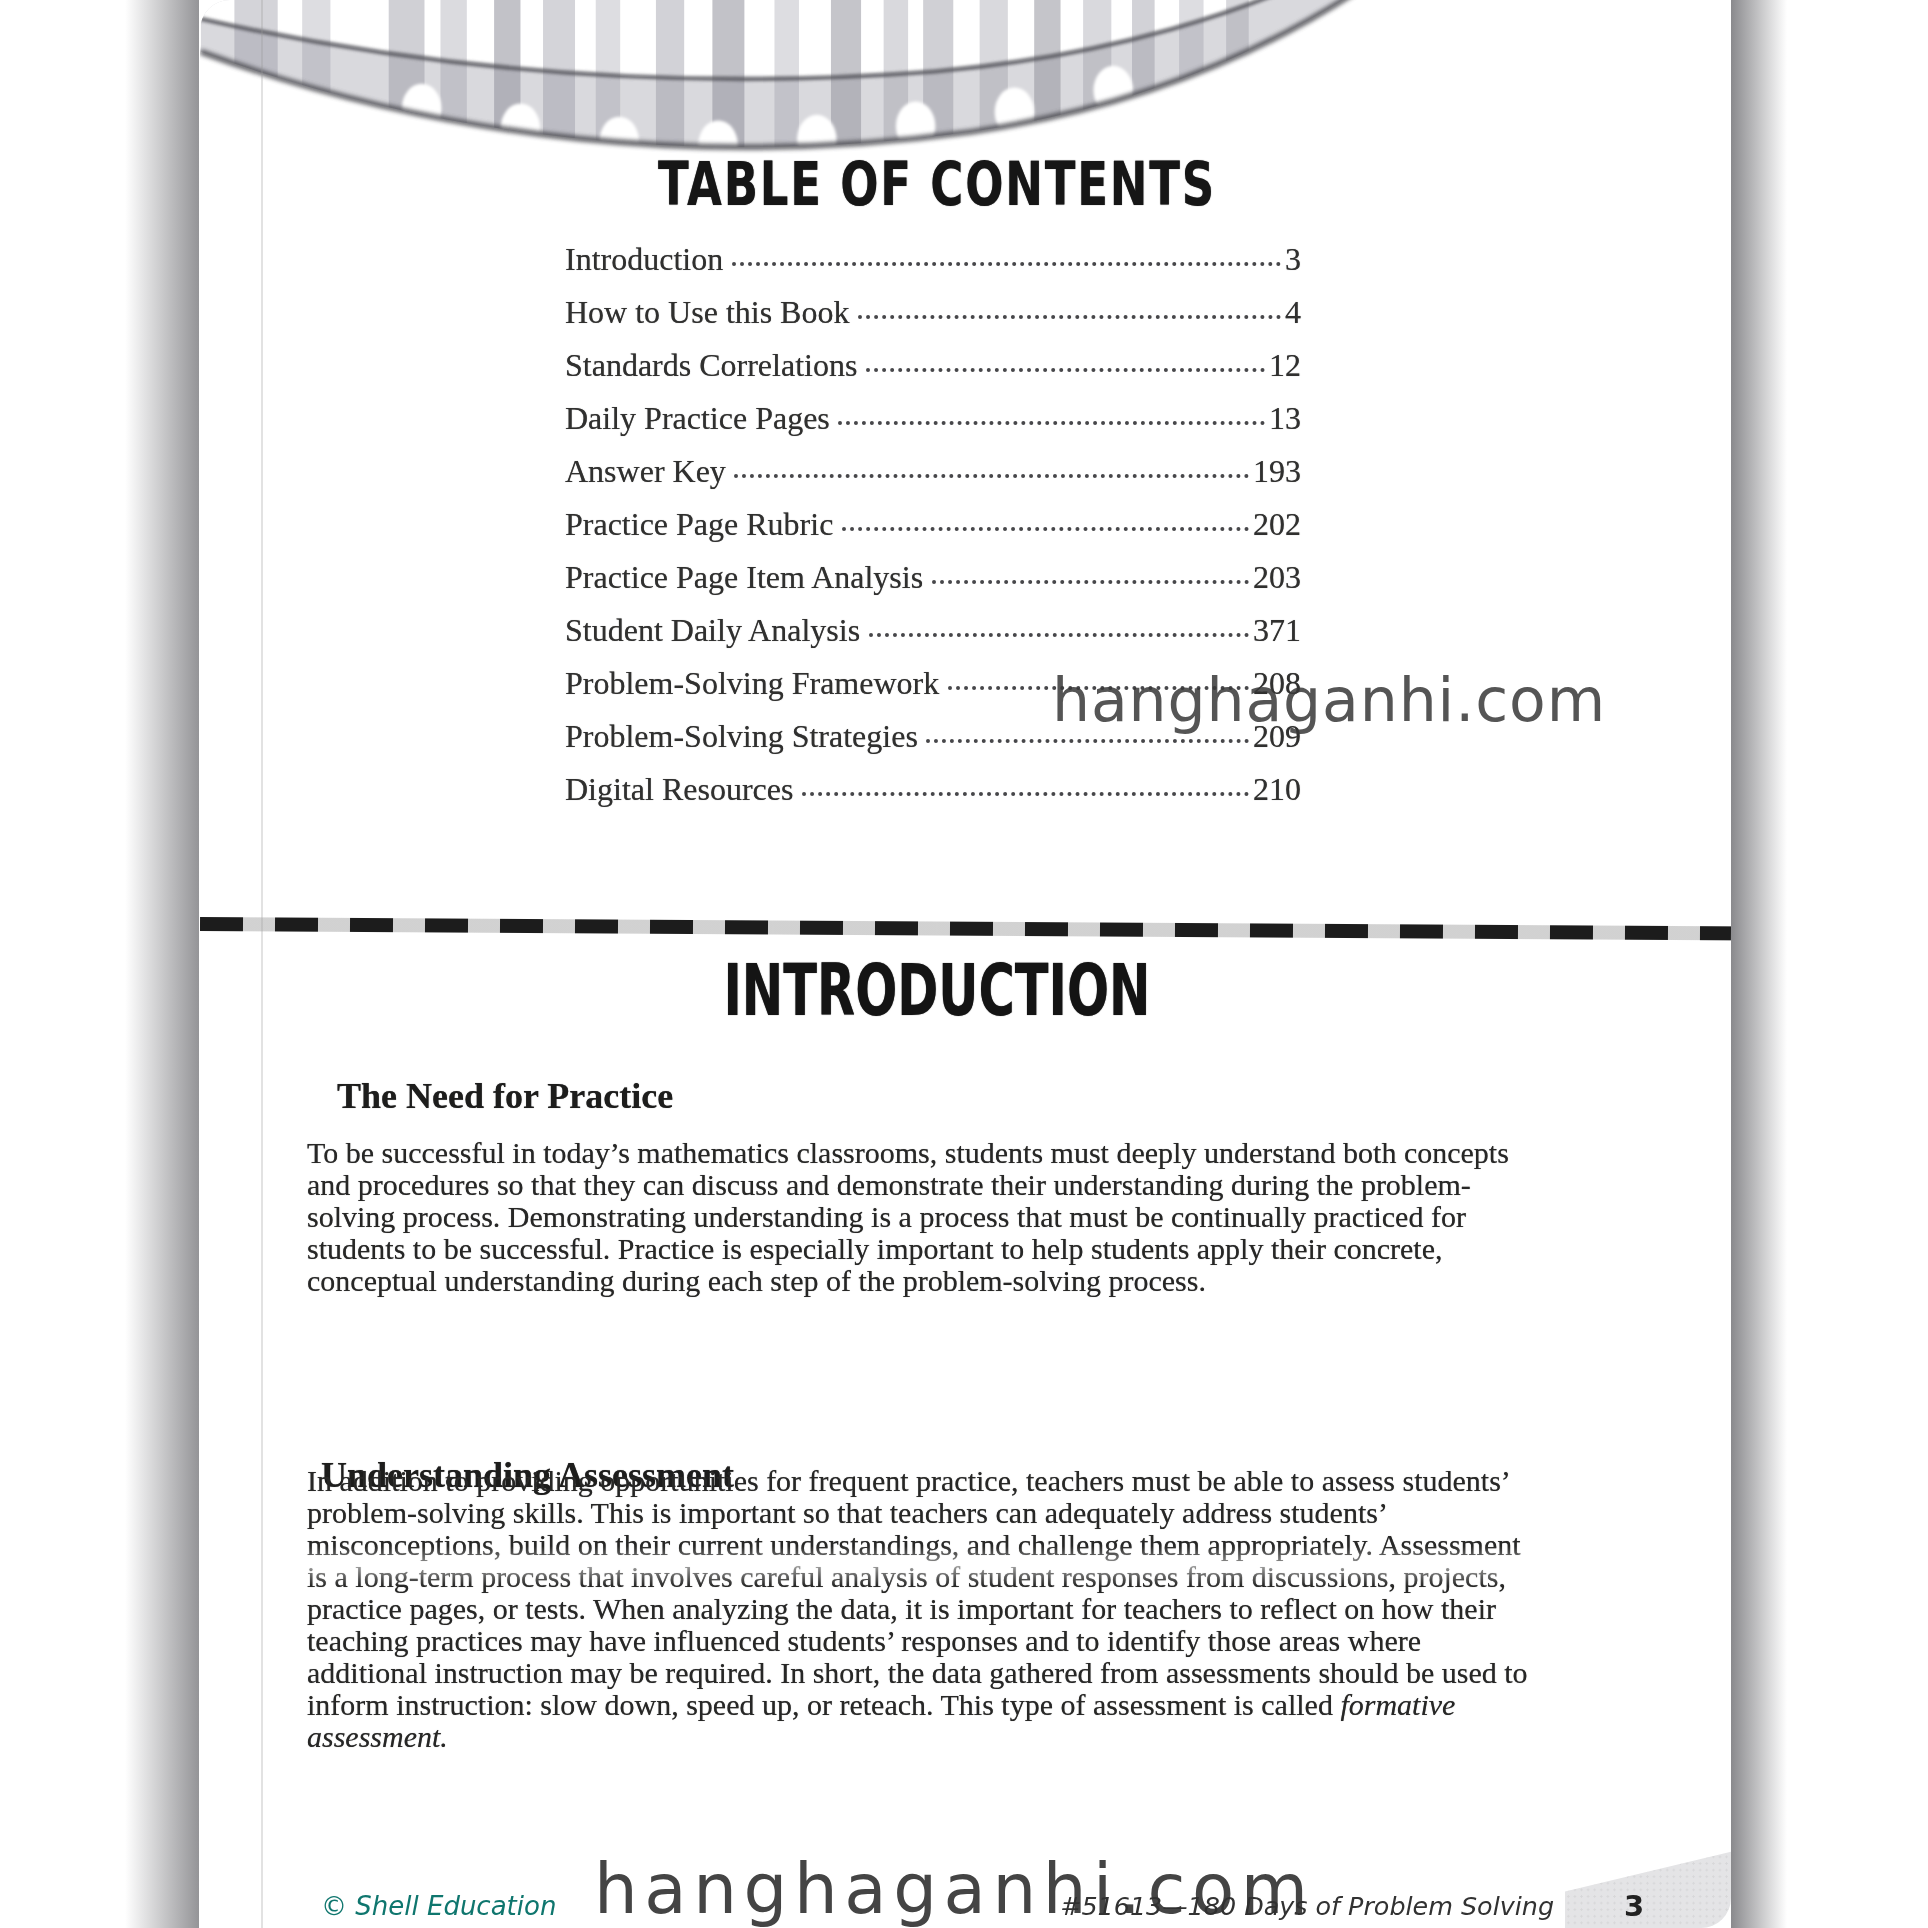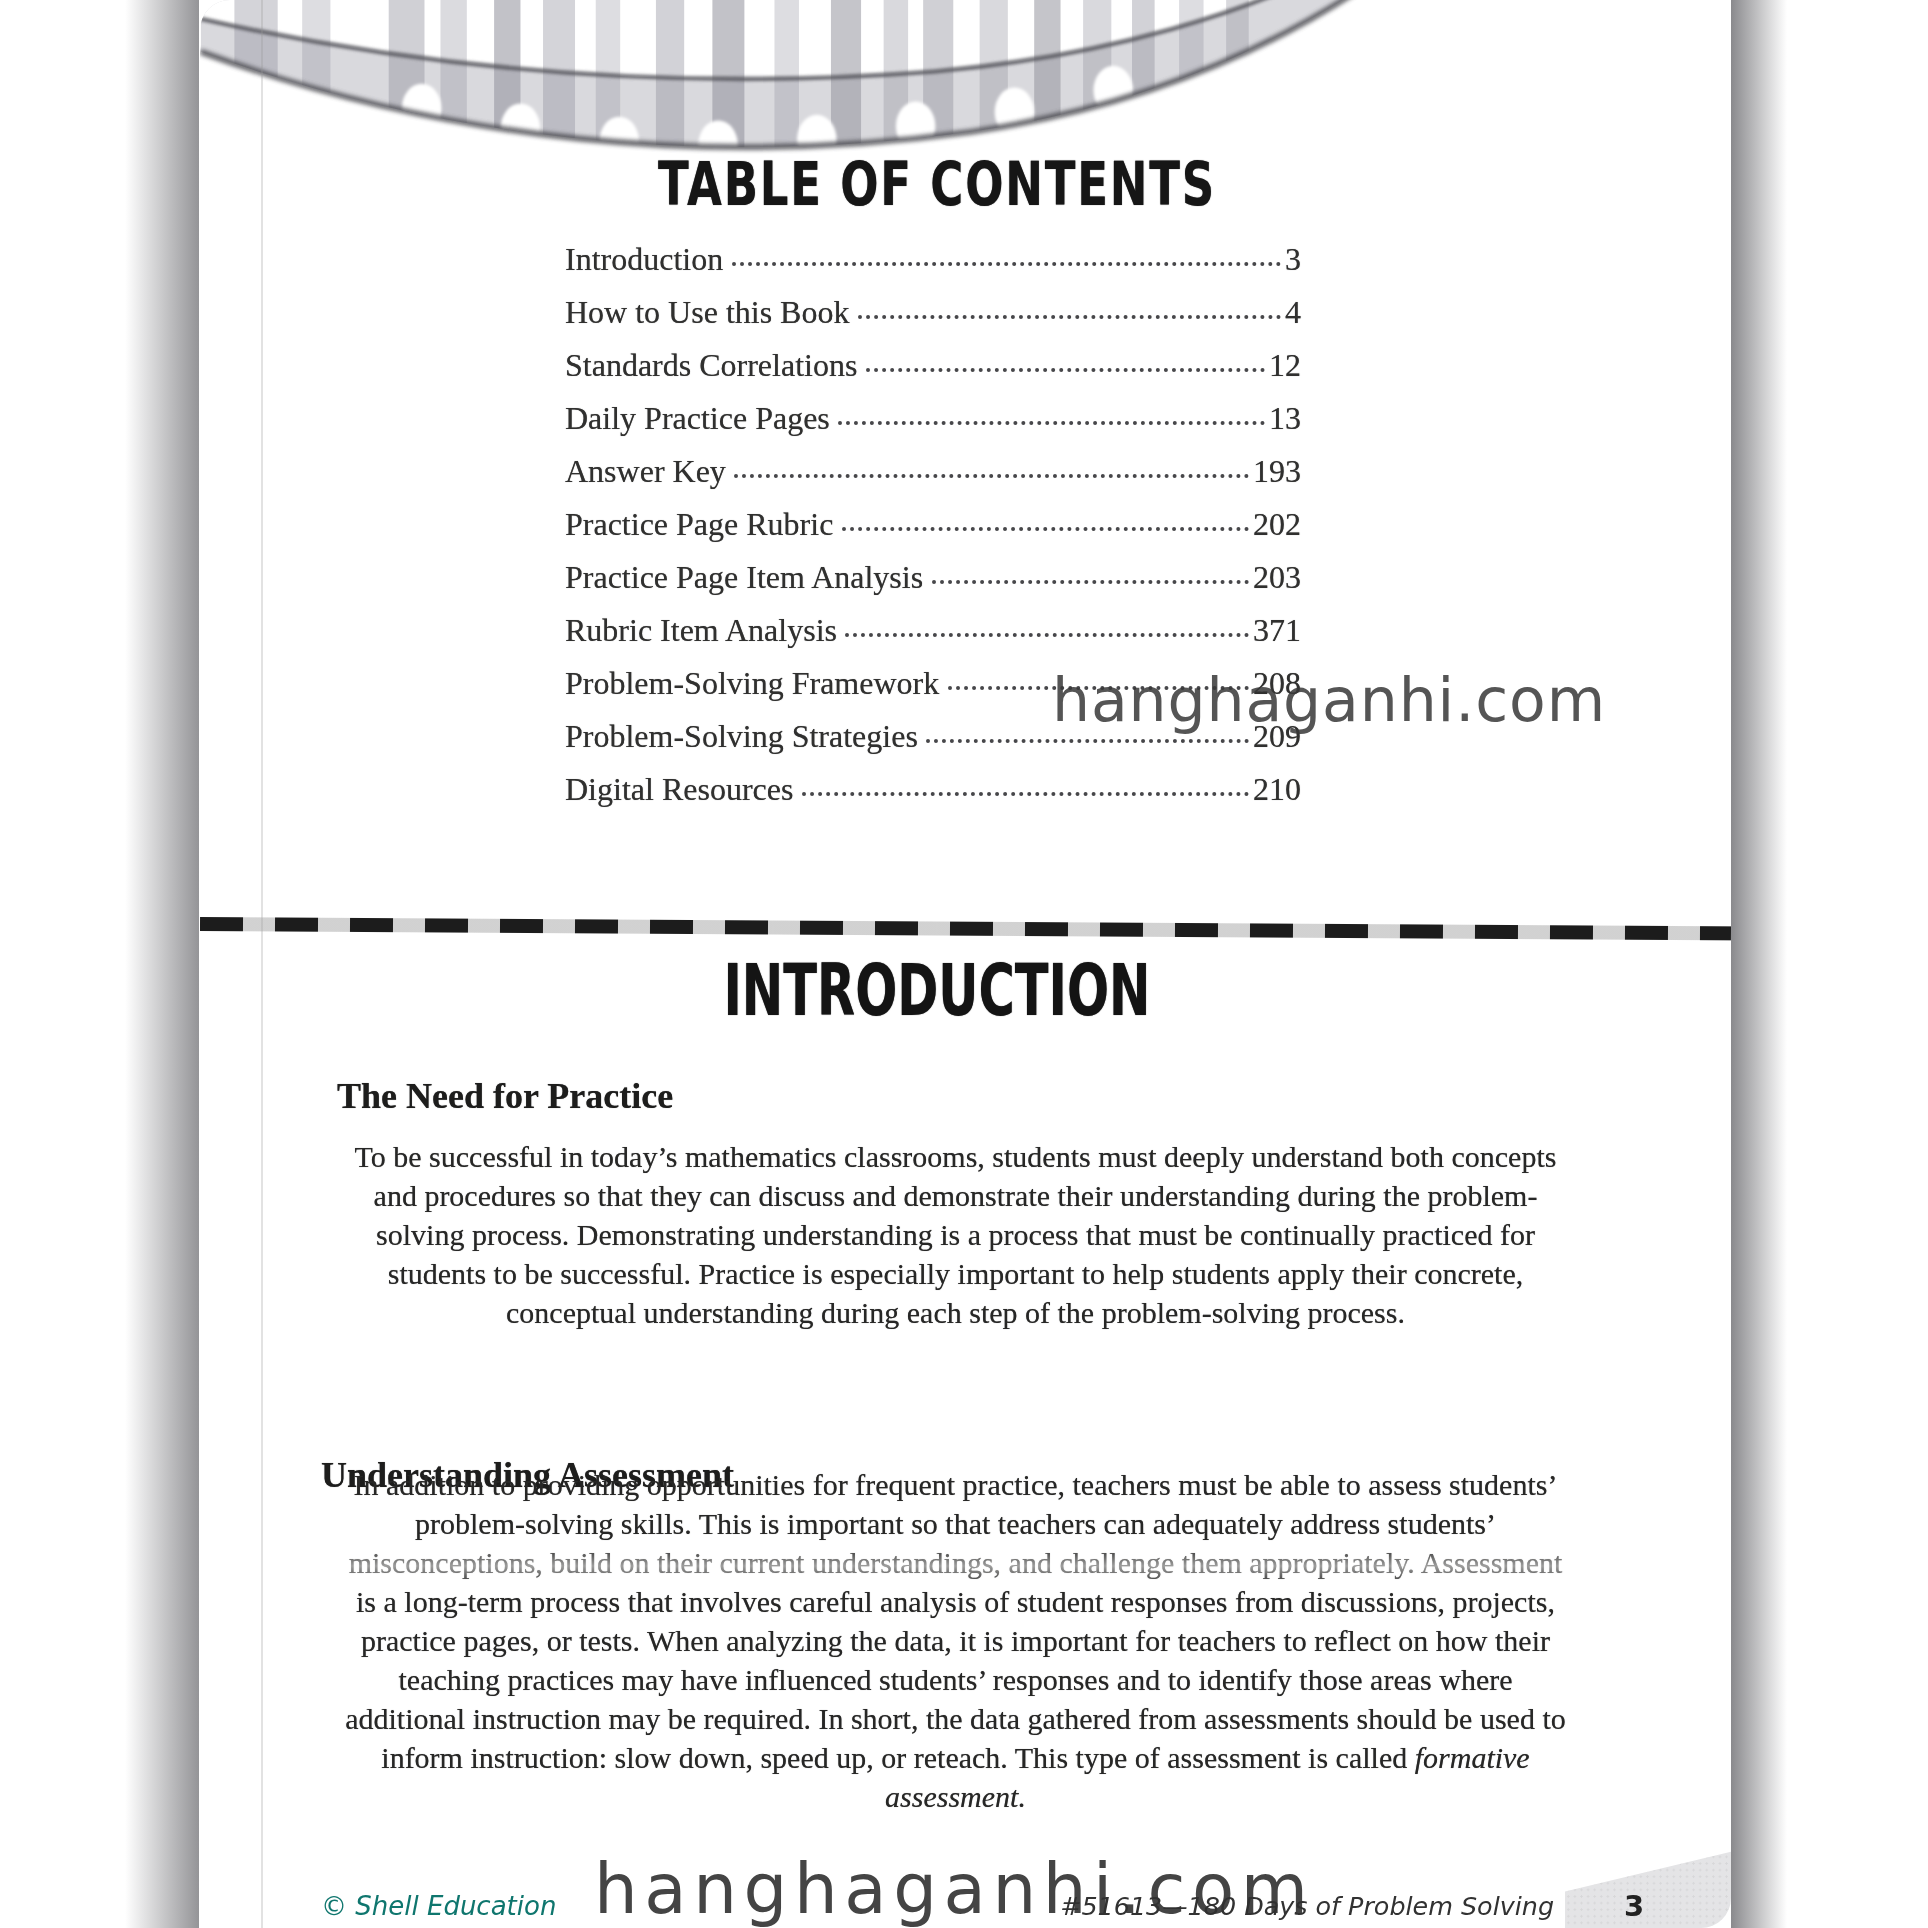--- a/index.html
+++ b/index.html
@@ -36,22 +36,22 @@
 
   
   .intro-title{position:absolute;left:737px;top:949px;transform:translateX(-50%) scale(0.9,1.3);
     transform-origin:center top;font-family:"DejaVu Sans",sans-serif;font-weight:800;
     font-size:55px;letter-spacing:0px;color:#141414;white-space:nowrap;
     text-shadow:0 0 0.9px rgba(0,0,0,.7);}
   .section-heading{position:absolute;left:121px;font-weight:bold;font-size:36px;color:#1d1d1c;
     text-shadow:0 0 0.7px rgba(40,40,40,.8);}
   #heading-1{top:1075px;margin-left:16px;}
   #heading-2{top:1454px;}
-  .body-para{position:absolute;left:138px;width:1235px;font-size:30px;line-height:39px;
-    color:#272726;text-align:center;text-shadow:0 0 0.7px rgba(60,60,60,.75);}
+  .body-para{position:absolute;left:107px;width:1235px;font-size:30px;line-height:32px;
+    color:#272726;text-align:left;text-shadow:0 0 0.7px rgba(60,60,60,.75);}
   #para-1{top:1137px;}
   #para-2{top:1465px;}
   .emphasis{font-style:italic;}
   .fade-band{position:absolute;left:104px;top:1546px;width:1262px;height:40px;
     background:linear-gradient(to bottom,rgba(255,255,255,0),rgba(255,255,255,.55) 50%,rgba(255,255,255,0));}
 
   
   .page-corner-tab{position:absolute;left:1365px;top:1847px;width:166px;height:81px;
     background-color:#e4e4e6;
     background-image:radial-gradient(rgba(0,0,0,0.055) 1.1px,transparent 1.1px);
@@ -160,21 +160,21 @@
           <span class="toc-label">Practice Page Rubric</span>
           <span class="toc-leader"></span>
           <span class="toc-page">202</span>
         </div>
         <div class="toc-row">
           <span class="toc-label">Practice Page Item Analysis</span>
           <span class="toc-leader"></span>
           <span class="toc-page">203</span>
         </div>
         <div class="toc-row">
-          <span class="toc-label">Rubric Item Analysis</span>
+          <span class="toc-label">Student Daily Analysis</span>
           <span class="toc-leader"></span>
           <span class="toc-page">371</span>
         </div>
         <div class="toc-row">
           <span class="toc-label">Problem-Solving Framework</span>
           <span class="toc-leader"></span>
           <span class="toc-page">208</span>
         </div>
         <div class="toc-row">
           <span class="toc-label">Problem-Solving Strategies</span>

